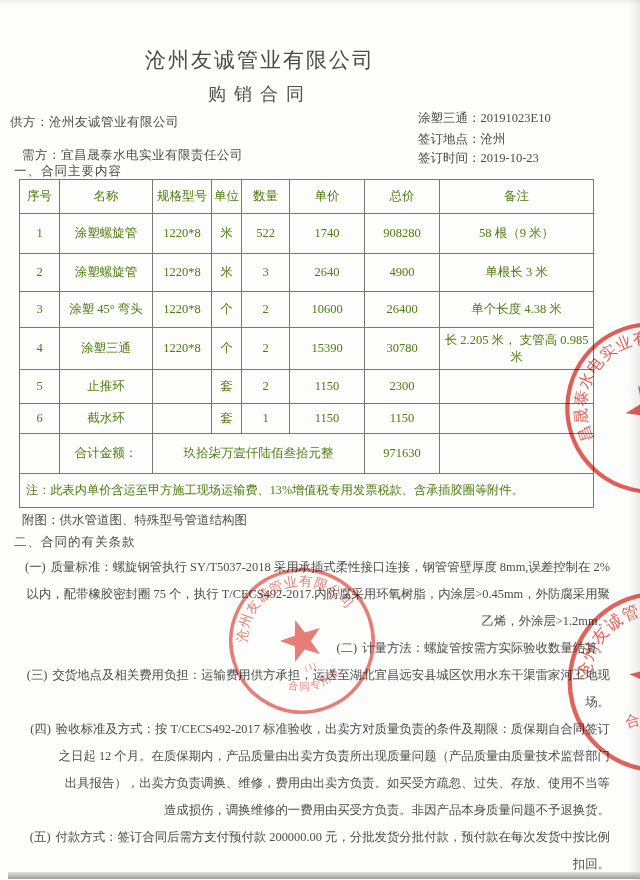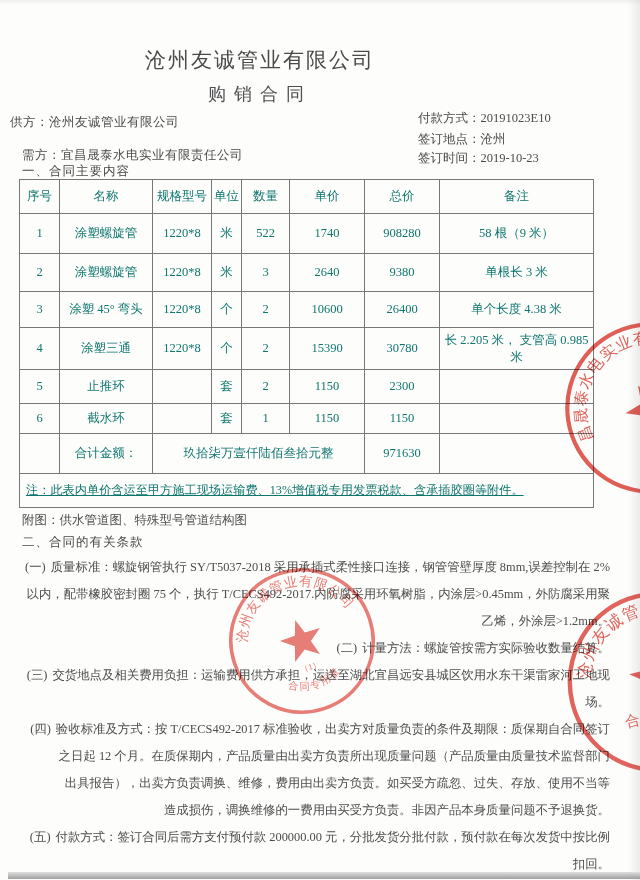--- a/index.html
+++ b/index.html
@@ -14,38 +14,38 @@
   .title-wrap{left:0;top:46px;width:520px;text-align:center;}
   .doc-title{font-size:21px;letter-spacing:2px;color:#4a4a4a;}
   .doc-sub{left:0;top:82px;width:520px;text-align:center;font-size:18px;letter-spacing:8px;color:#4f4f4f;}
   .info{font-size:12.5px;color:#4b4b4b;letter-spacing:.5px;}
   .supplier{left:10px;top:114px;}
   .buyer{left:22px;top:147px;}
   .meta{left:418px;font-size:12.5px;color:#4b4b4b;}
   .meta-1{top:110px;}
   .meta-2{top:131px;}
   .meta-3{top:150px;}
-  .sec-head{left:22px;font-size:12.5px;color:#474747;letter-spacing:1px;}
+  .sec-head{left:14px;font-size:12.5px;color:#474747;letter-spacing:1px;}
   .sec1{top:163px;}
   
   table.items{
     position:absolute;left:19px;top:179px;width:574px;
     border-collapse:collapse;table-layout:fixed;
-    font-size:12.5px;color:#0f766e;
+    font-size:12.5px;color:#4d7c0f;
   }
   table.items th,table.items td{
     border:1px solid #787878;text-align:center;vertical-align:middle;
     padding:1px 2px;font-weight:normal;overflow:hidden;line-height:1.35;
   }
   tr.h{height:34px;}
   tr.r1{height:40px;} tr.r2{height:38px;} tr.r3{height:36px;}
   tr.r4{height:42px;} tr.r5{height:34px;} tr.r6{height:30px;}
   tr.total{height:40px;}
   tr.note-row{height:34px;}
-  tr.note-row td{text-align:left;padding:2px 6px;font-size:12.2px;text-decoration:underline;}
+  tr.note-row td{text-align:left;padding:2px 6px;font-size:12.2px;}
   .attach{left:22px;top:512px;font-size:12.5px;color:#4b4b4b;}
   .sec2{top:534px;}
   
   .clauses{left:22px;top:554px;width:588px;font-size:12.4px;line-height:27px;color:#4c4c4c;text-align:right;}
   .clauses p{margin:0;}
   .clauses .cm{margin-right:5px;}
   .clauses p.hang{padding-left:36px;text-indent:-36px;}
   
   .stamp{position:absolute;mix-blend-mode:multiply;}
   .stamp svg{display:block;}
@@ -68,21 +68,21 @@
 <body>
 
 <div class="abs title-wrap">
   <span class="doc-title">沧州友诚管业有限公司</span>
 </div>
 <div class="abs doc-sub">购销合同</div>
 
 <div class="abs info supplier">供方：沧州友诚管业有限公司</div>
 <div class="abs info buyer">需方：宜昌晟泰水电实业有限责任公司</div>
 
-<div class="abs meta meta-1"><span>付款方式：</span><span>20191023E10</span></div>
+<div class="abs meta meta-1"><span>涂塑三通：</span><span>20191023E10</span></div>
 <div class="abs meta meta-2"><span>签订地点：</span><span>沧州</span></div>
 <div class="abs meta meta-3"><span>签订时间：</span><span>2019-10-23</span></div>
 
 <div class="abs sec-head sec1">一、合同主要内容</div>
 
 <table class="items">
   <colgroup>
     <col style="width:40px">
       <col style="width:93px">
       <col style="width:59px">
@@ -115,21 +115,21 @@
       <td>908280</td>
       <td>58 根（9 米）</td>
     </tr>
     <tr class="r2">
       <td>2</td>
       <td>涂塑螺旋管</td>
       <td>1220*8</td>
       <td>米</td>
       <td>3</td>
       <td>2640</td>
-      <td>9380</td>
+      <td>4900</td>
       <td>单根长 3 米</td>
     </tr>
     <tr class="r3">
       <td>3</td>
       <td>涂塑 45° 弯头</td>
       <td>1220*8</td>
       <td>个</td>
       <td>2</td>
       <td>10600</td>
       <td>26400</td>

